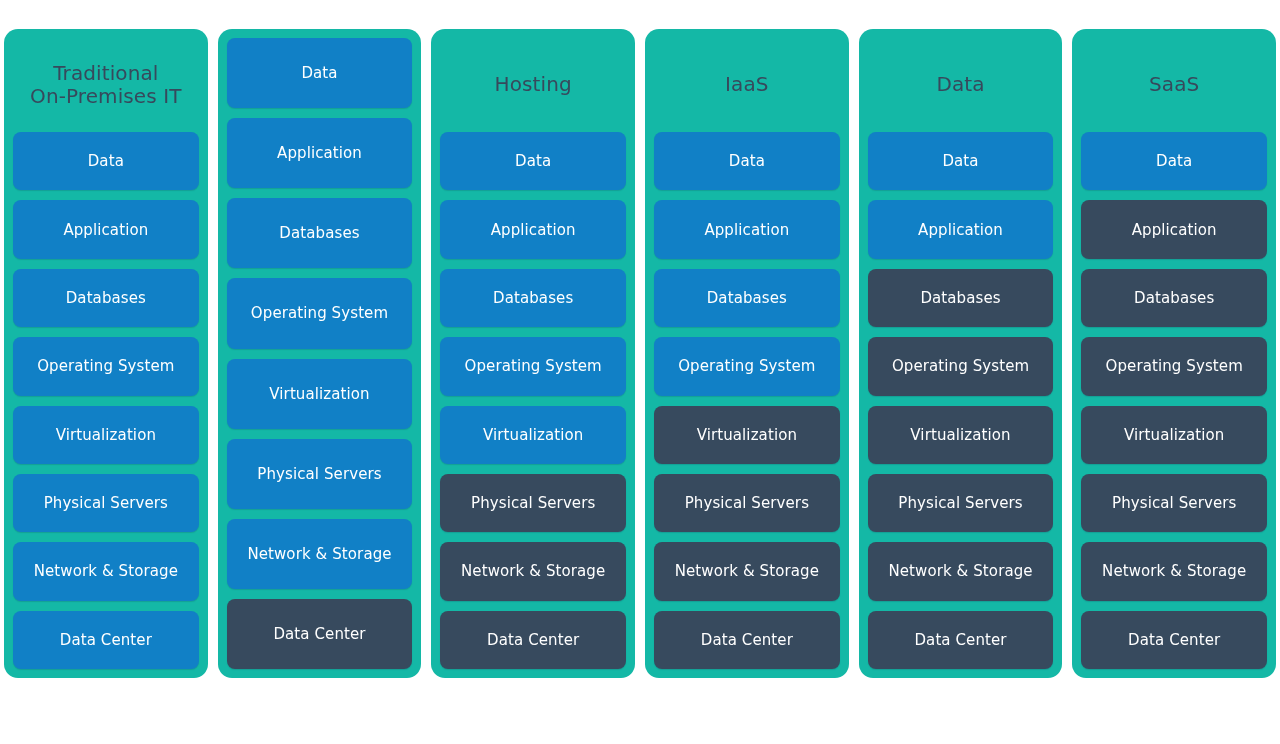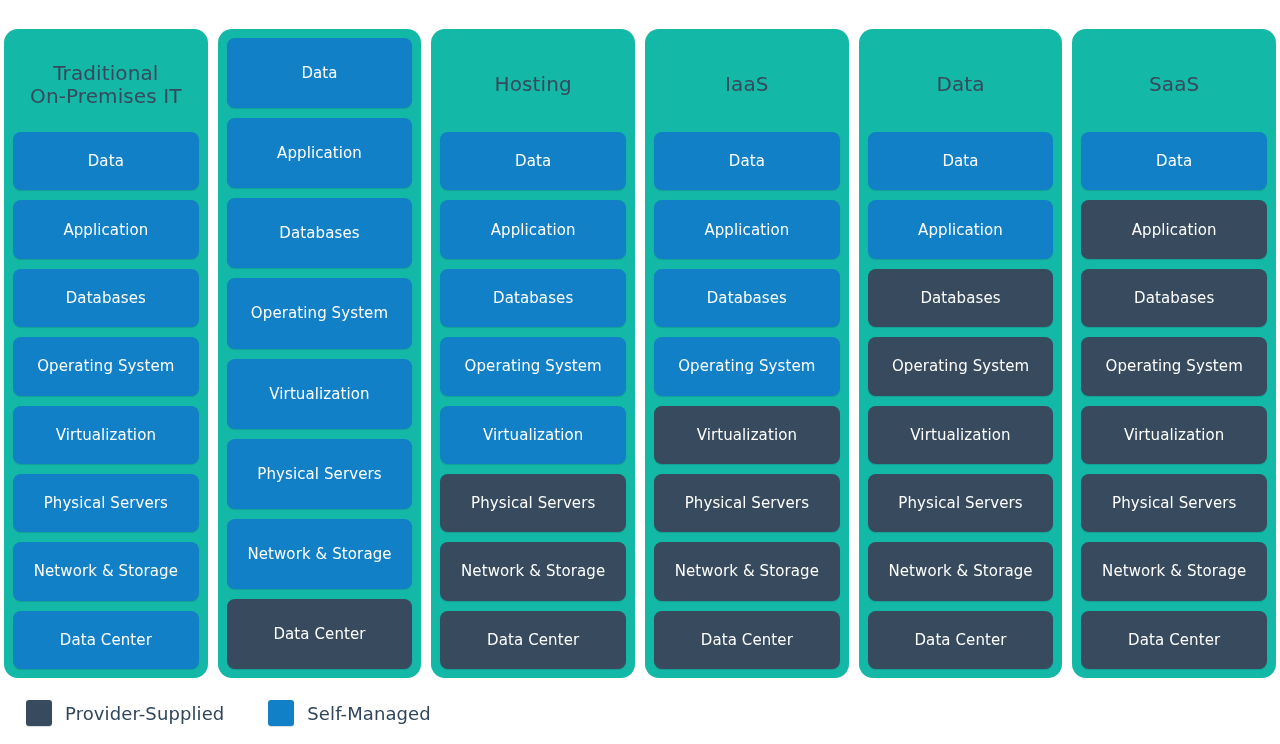--- a/index.html
+++ b/index.html
@@ -198,24 +198,14 @@
           <div class="cell provider">Databases</div>
           <div class="cell provider">Operating System</div>
           <div class="cell provider">Virtualization</div>
           <div class="cell provider">Physical Servers</div>
           <div class="cell provider">Network &amp; Storage</div>
           <div class="cell provider">Data Center</div>
         </div>
       </div>
     </div>
 
-  <div id="legend">
-      <div class="legend-item">
-        <span class="legend-swatch provider"></span>
-        <span class="legend-label">Provider-Supplied</span>
-      </div>
-      <div class="legend-item">
-        <span class="legend-swatch self"></span>
-        <span class="legend-label">Self-Managed</span>
-      </div>
-    </div>
 
 </div>
 
 </body></html>

